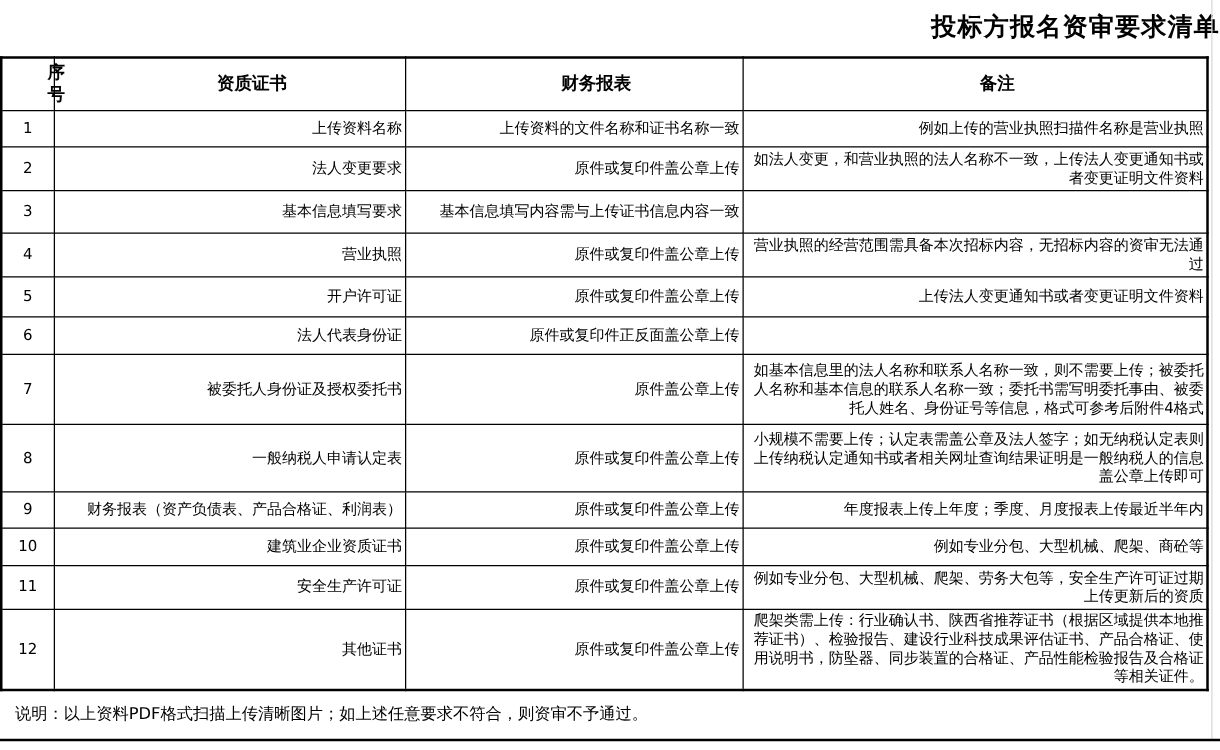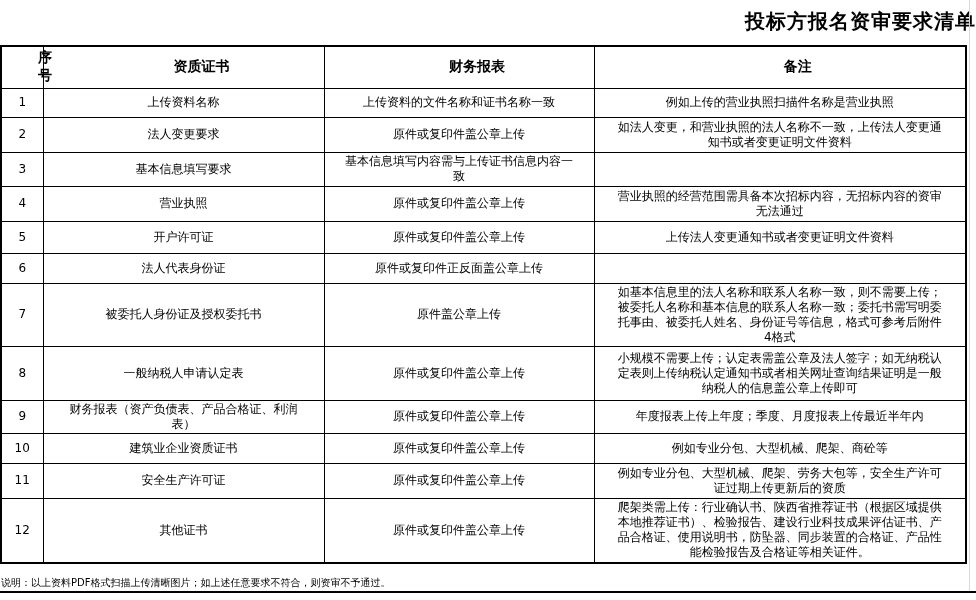--- a/index.html
+++ b/index.html
@@ -38,32 +38,32 @@
     font-size: 14px;
     font-weight: bold;
     text-align: center;
     vertical-align: middle;
     padding-left: 36px;
   }
   .req-table td {
     border: 1px solid #000;
     font-size: 12px;
     line-height: 15px;
-    padding: 1px 20px;
+    padding: 1px 2px;
     vertical-align: middle;
-    text-align: center;
+    text-align: right;
     word-break: break-all;
   }
   .req-table td.c-no { text-align: center; padding: 1px 0; }
 
   .footer-note {
     margin-top: 11px;
-    font-size: 10px;
+    font-size: 13px;
     line-height: 16px;
-    padding-left: 1px;
+    padding-left: 12px;
   }
 
   .bottom-line {
     position: absolute;
     left: 0; top: 591px;
     width: 976px; height: 0;
     border-top: 2px solid #000;
   }
 
   .side-gridline {

